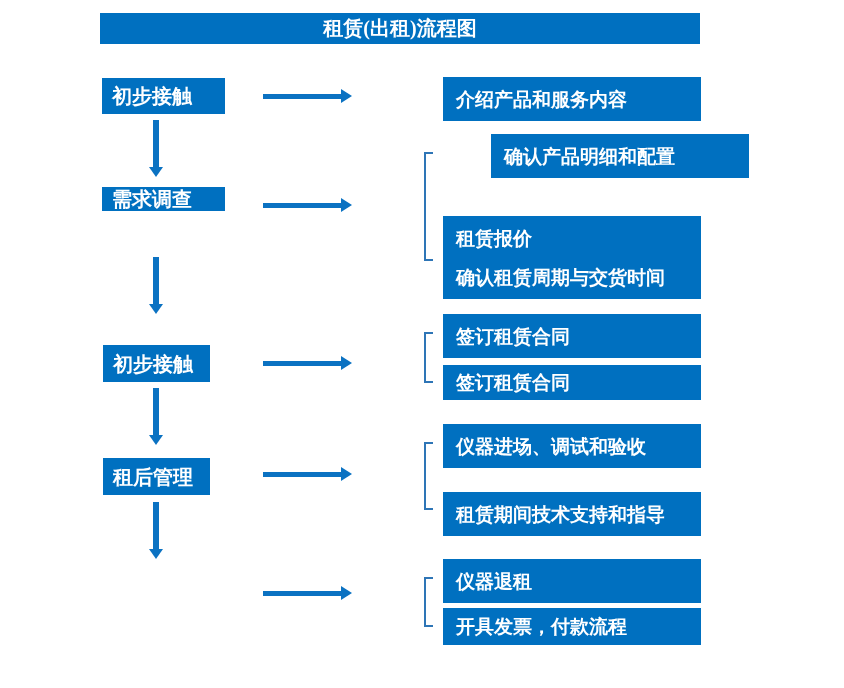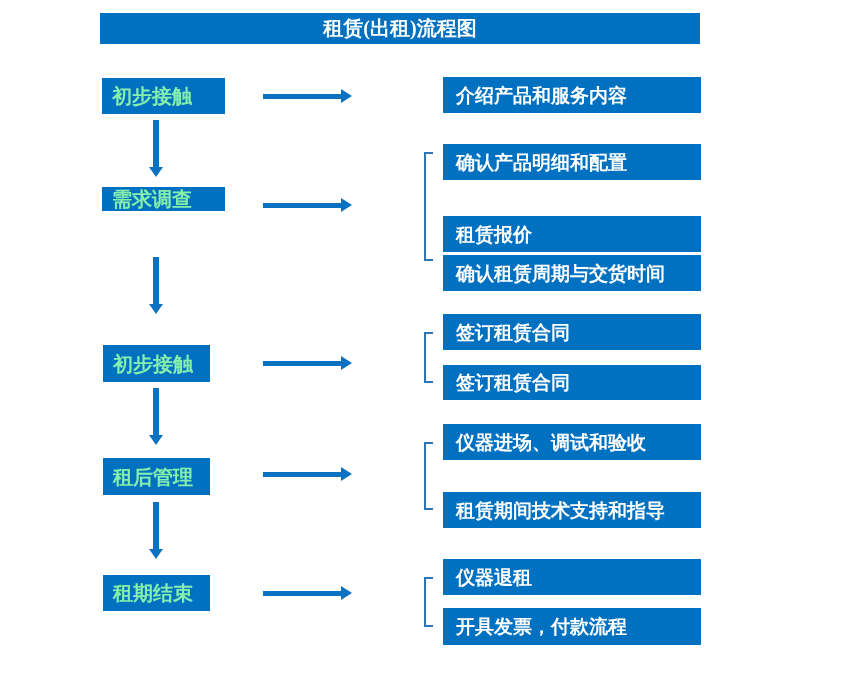--- a/index.html
+++ b/index.html
@@ -7,27 +7,27 @@
   .canvas {
     position: relative; width: 844px; height: 688px;
     background: #ffffff; overflow: hidden;
   }
   .titlebar {
     position: absolute; left: 100px; top: 13px; width: 600px; height: 31px;
     background: #0070C0; color: #ffffff; font-weight: bold; font-size: 20px;
     display: flex; align-items: center; justify-content: center;
   }
   .stage-box {
-    position: absolute; background: #0070C0; color: #86efac;
+    position: absolute; background: #0070C0; color: #ffffff;
     font-weight: bold; font-size: 20px;
     display: flex; align-items: center; padding-left: 10px;
     box-sizing: border-box; line-height: 1;
   }
   .out-box {
-    position: absolute; left: 443px; width: 258px; height: 36px;
+    position: absolute; left: 443px; width: 258px; height: 44px;
     background: #0070C0; color: #ffffff; font-weight: bold; font-size: 19px;
     display: flex; align-items: center; padding-left: 13px;
     box-sizing: border-box; line-height: 1;
   }
   .h-arrow { position: absolute; width: 89px; height: 14px; }
   .h-arrow .shaft {
     position: absolute; left: 0; top: 5px; width: 79px; height: 5px; background: #0B72C2;
   }
   .h-arrow .head {
     position: absolute; right: 0; top: 0; width: 0; height: 0;
@@ -55,24 +55,23 @@
 <div class="canvas">
 
   <div class="titlebar">
     <span>租赁(出租)流程图</span>
   </div>
 
   <div class="stage-box" style="left:102px; top:78px;  width:123px; height:36px;">初步接触</div>
   <div class="stage-box" style="left:102px; top:187px; width:123px; height:24px;">需求调查</div>
   <div class="stage-box" style="left:103px; top:345px; width:107px; height:37px;">初步接触</div>
   <div class="stage-box" style="left:103px; top:458px; width:107px; height:37px;">租后管理</div>
-  <div class="stage-box" style="left:103px; top:575px; width:107px; height:36px;">租期结束</div>
 
   <div class="out-box" style="top:77px;">介绍产品和服务内容</div>
-  <div class="out-box" style="top:144px;">确认产品明细和配置</div>
+  <div class="out-box" style="top:134px;margin-left:48px;">确认产品明细和配置</div>
   <div class="out-box" style="top:187px;margin-top:29px;">租赁报价</div>
   <div class="out-box" style="top:243px;margin-top:12px;">确认租赁周期与交货时间</div>
   <div class="out-box" style="top:314px;">签订租赁合同</div>
   <div class="out-box" style="top:365px; height:35px;">签订租赁合同</div>
   <div class="out-box" style="top:424px;">仪器进场、调试和验收</div>
   <div class="out-box" style="top:492px;">租赁期间技术支持和指导</div>
   <div class="out-box" style="top:559px;">仪器退租</div>
   <div class="out-box" style="top:608px; height:37px;">开具发票，付款流程</div>
 
   <div class="h-arrow" style="left:263px; top:89px;">

